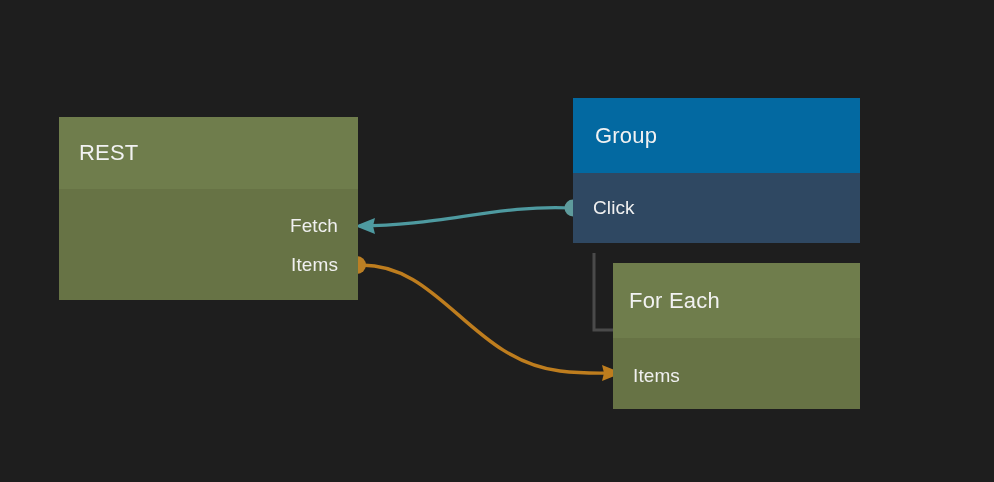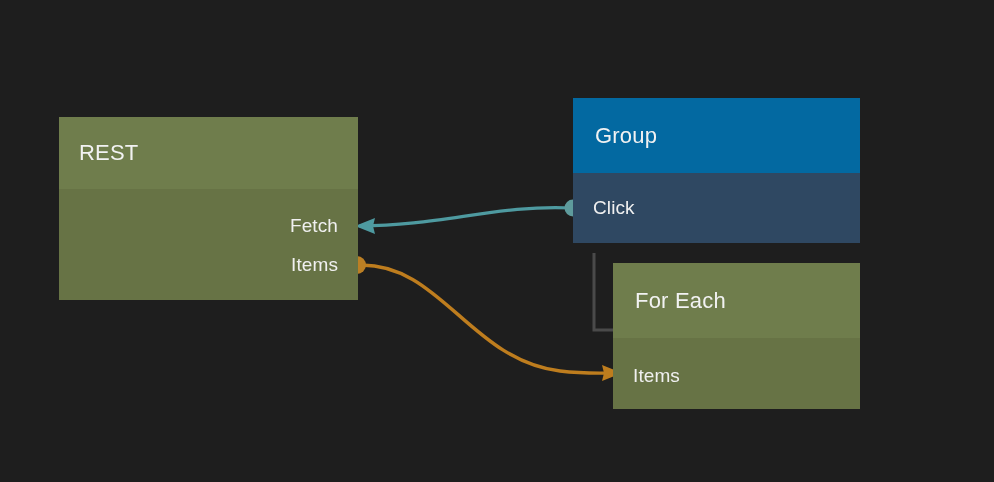--- a/index.html
+++ b/index.html
@@ -115,21 +115,21 @@
   
   #node-foreach {
     left: 613px;
     top: 263px;
     width: 300px;
     height: 146px;
   }
   #node-foreach .node-header {
     height: 75px;
     background: #6f7d4c;
-    padding-left: 22px;
+    padding-left: 16px;
   }
   #node-foreach .node-body {
     height: 71px;
     background: #677345;
   }
   #node-foreach .port-items { top: 26px; }
 </style>
 </head>
 <body>
 

